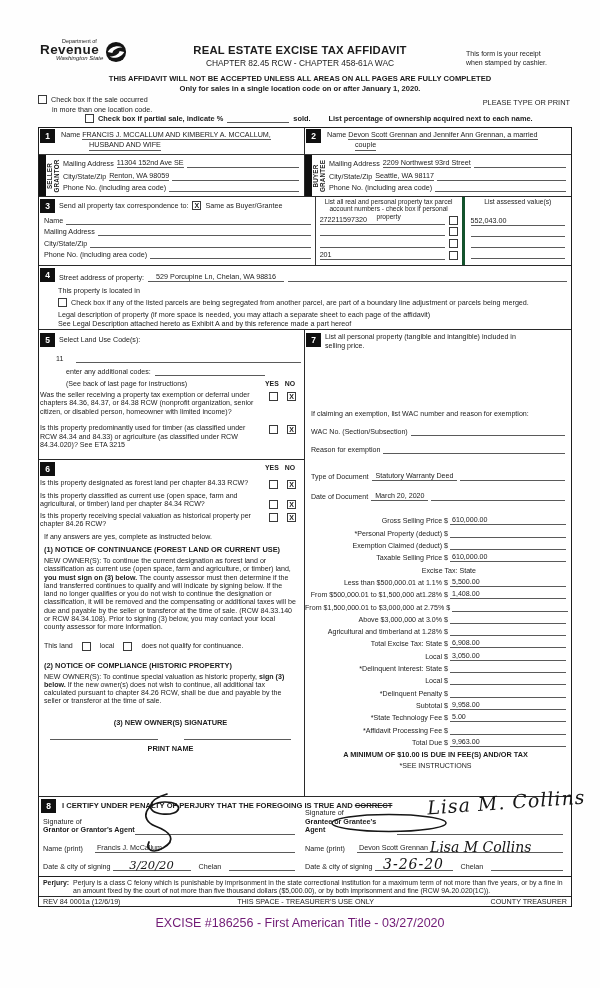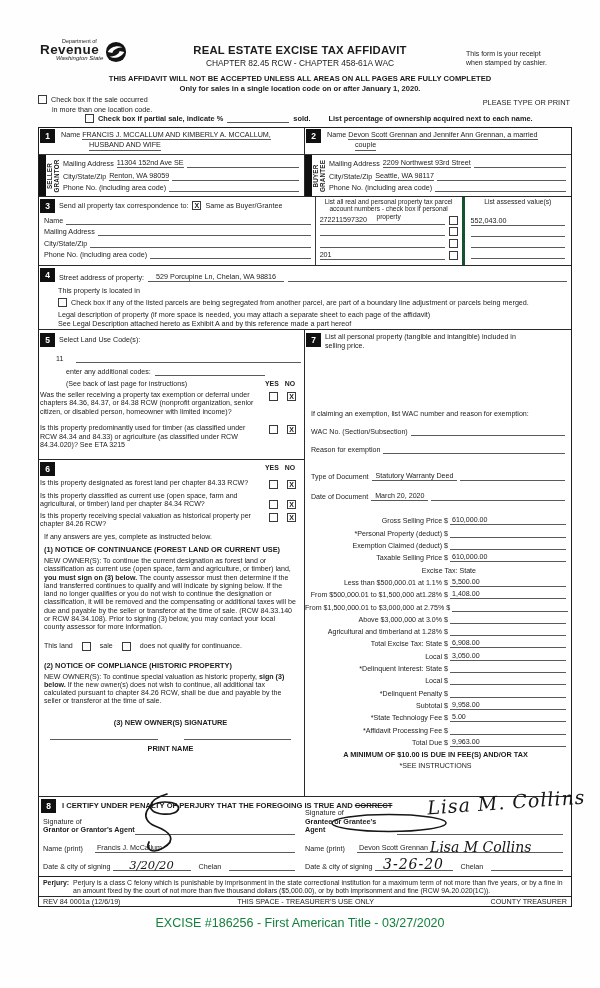--- a/index.html
+++ b/index.html
@@ -151,21 +151,21 @@
     white-space:nowrap; letter-spacing:1px;
   }
   .scribble { position:absolute; left:98px; top:-6px; }
   .oval { position:absolute; left:290px; top:16px; }
   
   .perjury { border-top:1.5px solid #1e1e1e; flex:none; display:flex; font-size:6.9px; padding:2px 6px 1px 4px; gap:4px; }
   .perj-lbl { font-weight:bold; flex:none; }
   .perjury p { line-height:8.2px; }
   .foot { border-top:1px solid #2a2a2a; flex:none; display:flex; justify-content:space-between; font-size:7.2px; padding:0 4px; margin-top:auto; }
   
-  .stamp { position:absolute; left:0; right:0; top:916px; text-align:center; font-size:12.5px; color:#15803d; }
+  .stamp { position:absolute; left:0; right:0; top:916px; text-align:center; font-size:12.5px; color:#701a75; }
 </style>
 </head>
 <body>
 
 <div class="page">
 
   <div class="hdr">
     <div class="logo">
       <div class="dept-small">Department of</div>
       <div class="logo-row">
@@ -431,21 +431,21 @@
               <span class="cb"></span>
               <span class="cb">X</span>
             </span>
           </div>
           <div class="para" style="margin-top:4px">If any answers are yes, complete as instructed below.</div>
           <div class="h-cont">(1) NOTICE OF CONTINUANCE (FOREST LAND OR CURRENT USE)</div>
           <p class="para"><span>NEW OWNER(S): To continue the current designation as forest land or classification as current use (open space, farm and agriculture, or timber) land,</span> <span class="b">you must sign on (3) below.</span> <span>The county assessor must then determine if the land transferred continues to qualify and will indicate by signing below. If the land no longer qualifies or you do not wish to continue the designation or classification, it will be removed and the compensating or additional taxes will be due and payable by the seller or transferor at the time of sale. (RCW 84.33.140 or RCW 84.34.108). Prior to signing (3) below, you may contact your local county assessor for more information.</span></p>
           <div class="land-row">
             <span>This land</span>
             <span class="cb"></span>
-            <span>sale</span>
+            <span>local</span>
             <span class="cb"></span>
             <span>does not qualify for continuance.</span>
           </div>
           <div class="h-cont" style="margin-top:10px">(2) NOTICE OF COMPLIANCE (HISTORIC PROPERTY)</div>
           <p class="para"><span>NEW OWNER(S): To continue special valuation as historic property,</span> <span class="b">sign (3) below.</span> <span>If the new owner(s) does not wish to continue, all additional tax calculated pursuant to chapter 84.26 RCW, shall be due and payable by the seller or transferor at the time of sale.</span></p>
           <div class="h3c">(3) NEW OWNER(S) SIGNATURE</div>
           <div class="sig3-row">
             <span class="fill"></span>
             <span class="fill"></span>
           </div>

